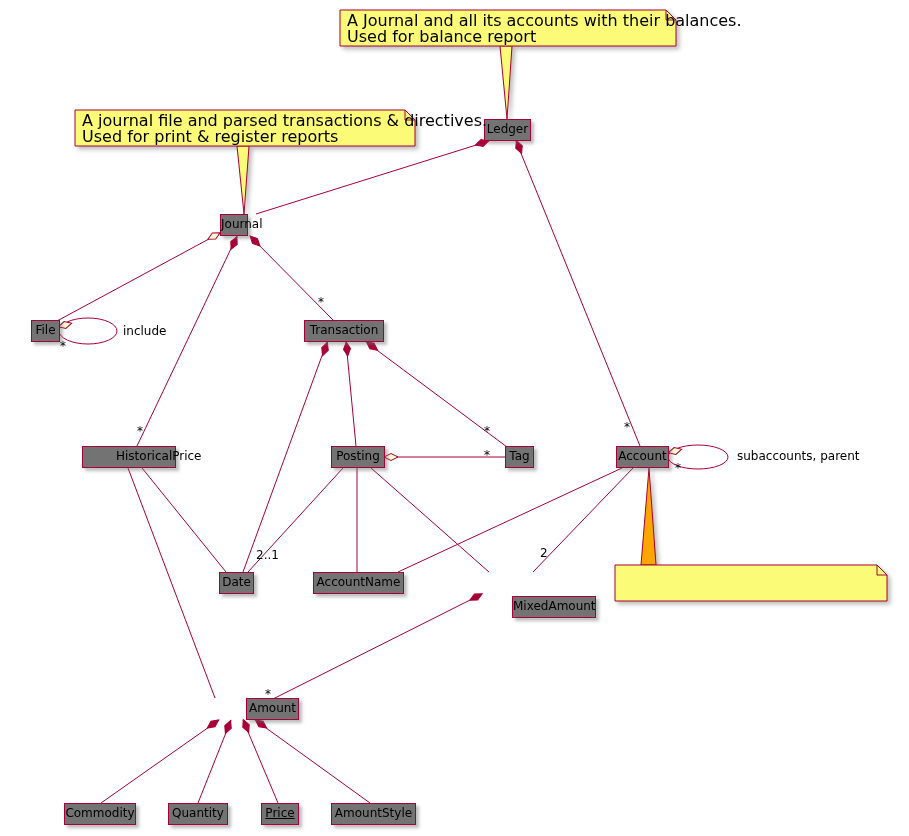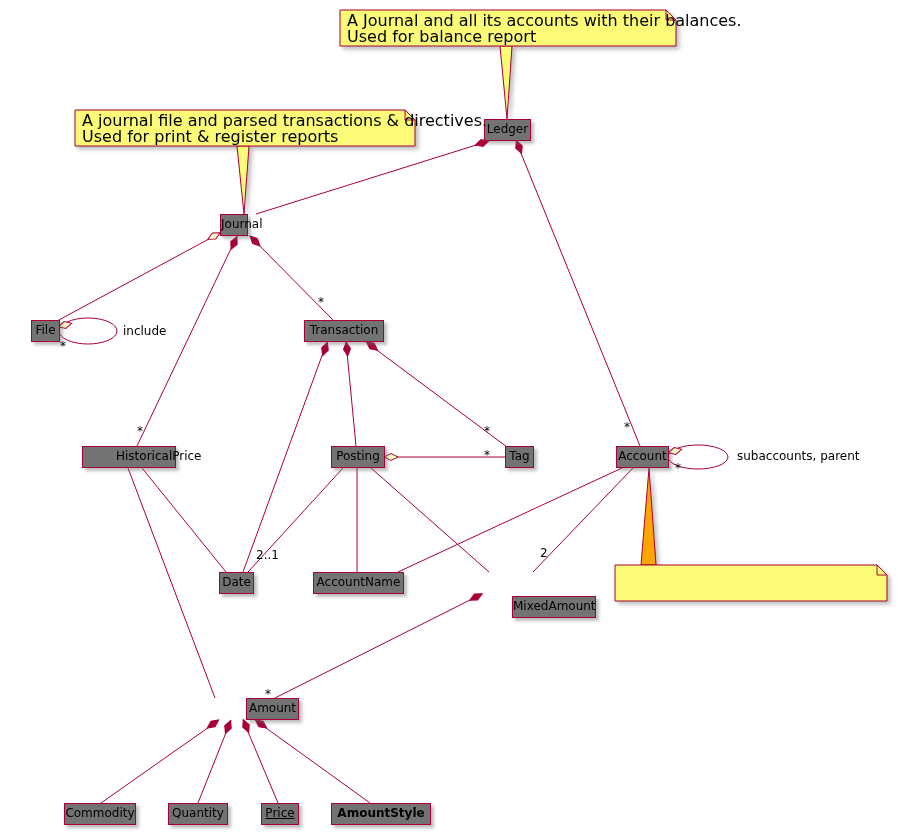--- a/index.html
+++ b/index.html
@@ -108,21 +108,21 @@
   <div class="uml-class" style="left:331px;top:446px;width:54px;"><span>Posting</span></div>
   <div class="uml-class" style="left:505px;top:446px;width:29px;"><span>Tag</span></div>
   <div class="uml-class" style="left:616px;top:446px;width:53px;"><span>Account</span></div>
   <div class="uml-class" style="left:219px;top:572px;width:35px;"><span>Date</span></div>
   <div class="uml-class" style="left:313px;top:572px;width:91px;"><span>AccountName</span></div>
   <div class="uml-class" style="left:464px;top:596px;width:84px;margin-left:48px;"><span>MixedAmount</span></div>
   <div class="uml-class" style="left:210px;top:698px;width:53px;margin-left:36px;"><span>Amount</span></div>
   <div class="uml-class" style="left:64px;top:803px;width:72px;"><span>Commodity</span></div>
   <div class="uml-class" style="left:168px;top:803px;width:60px;"><span>Quantity</span></div>
   <div class="uml-class" style="left:261px;top:803px;width:38px;text-decoration:underline;"><span>Price</span></div>
-  <div class="uml-class" style="left:331px;top:803px;width:100px;font-weight:bold;"><span>AmountStyle</span></div>
+  <div class="uml-class" style="left:331px;top:803px;width:85px;"><span>AmountStyle</span></div>
 
   <div class="note-text" style="left:347px;top:13px;">
     <div>A Journal and all its accounts with their balances.</div>
     <div>Used for balance report</div>
   </div>
   <div class="note-text" style="left:82px;top:113px;">
     <div>A journal file and parsed transactions &amp; directives.</div>
     <div>Used for print &amp; register reports</div>
   </div>
 

